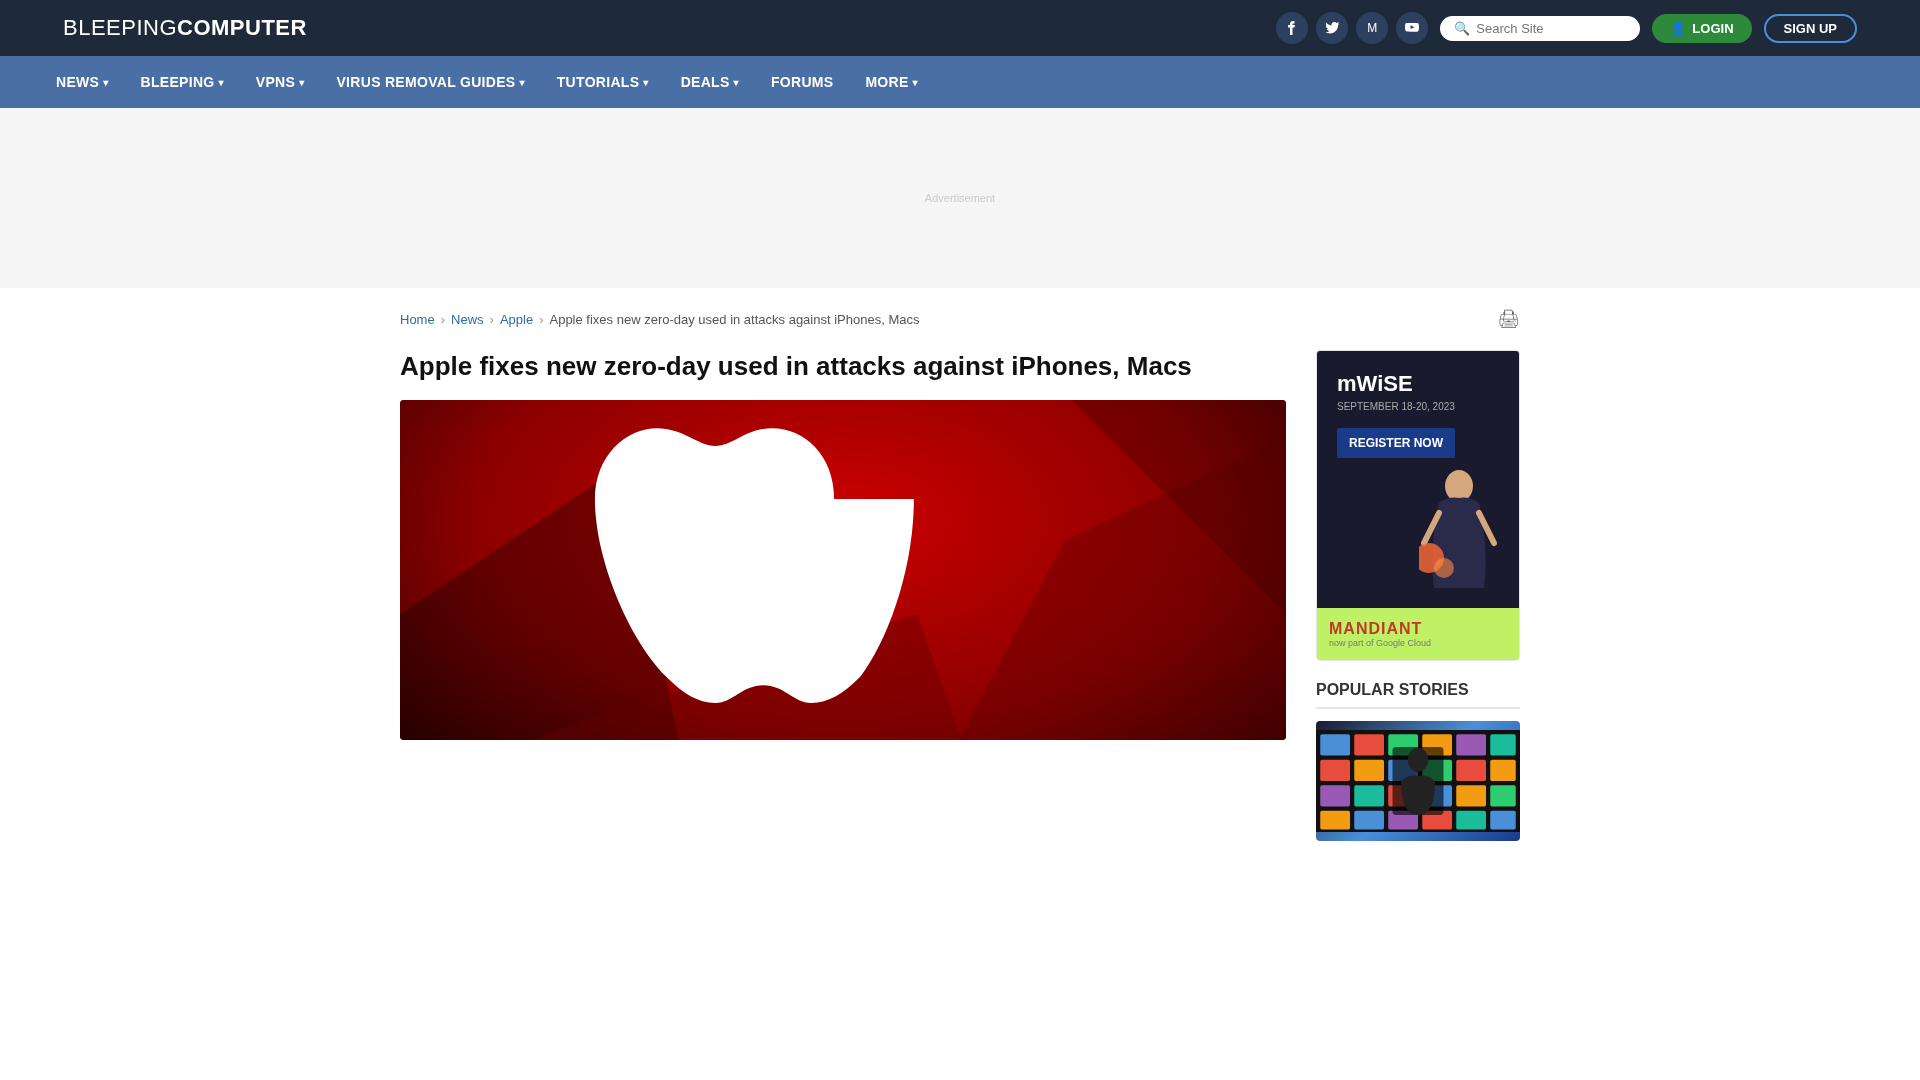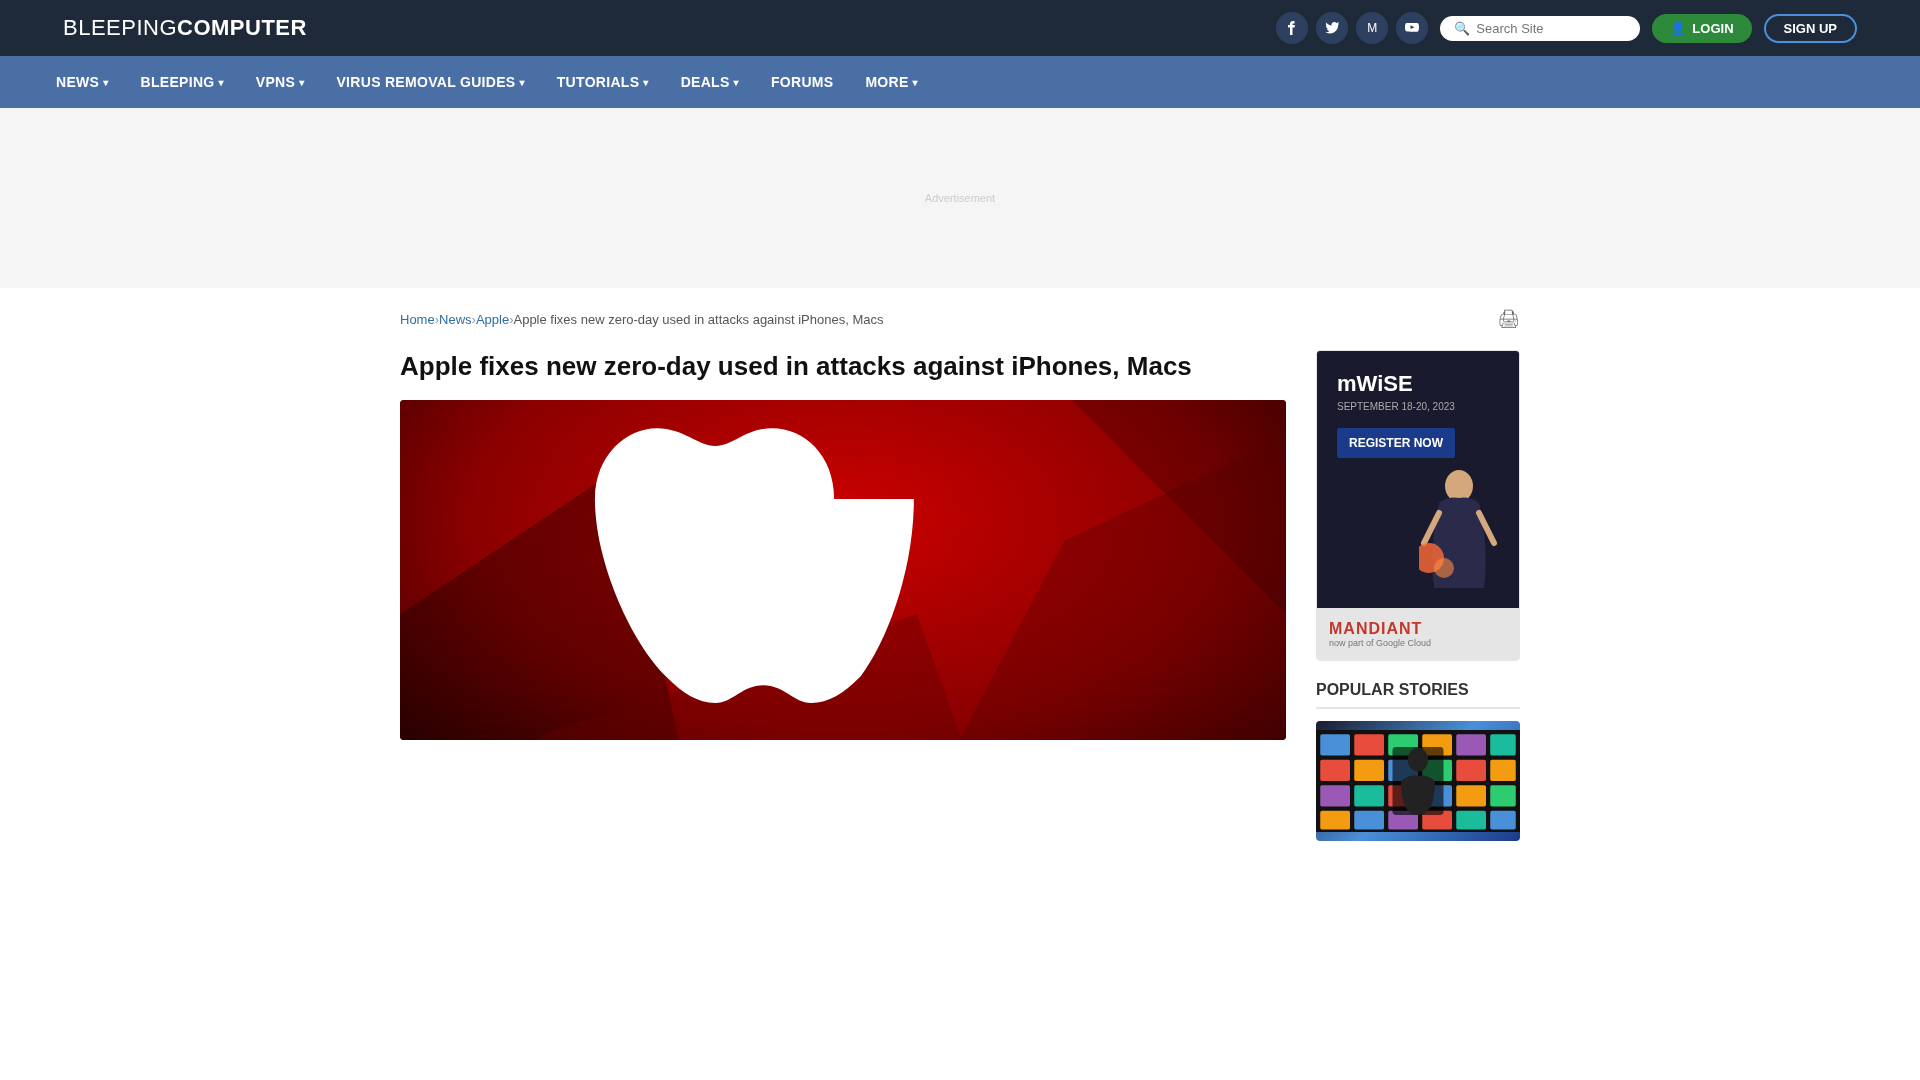--- a/index.html
+++ b/index.html
@@ -130,20 +130,21 @@
       display: flex;
       align-items: center;
       gap: 6px;
       font-size: 13px;
       margin-bottom: 20px;
       justify-content: space-between;
     }
     .breadcrumb-left {
       display: flex;
       align-items: flex-start;
+      gap: 6px;
     }
     .breadcrumb a {
       color: #2e6da4;
       text-decoration: none;
     }
     .breadcrumb .sep { color: #999; }
     .breadcrumb .current { color: #555; }
     .print-icon { color: #666; cursor: pointer; font-size: 18px; }
 
     
@@ -234,21 +235,21 @@
       background: #1a3a8a;
       color: #fff;
       border: none;
       padding: 8px 12px;
       font-size: 12px;
       font-weight: bold;
       cursor: pointer;
       border-radius: 2px;
     }
     .sidebar-ad-lower {
-      background: #e5e5e5;
+      background: #bef264;
       padding: 12px;
       display: flex;
       align-items: center;
       gap: 10px;
     }
     .mandiant-logo {
       font-size: 16px;
       font-weight: bold;
       color: #c0392b;
       letter-spacing: 1px;

